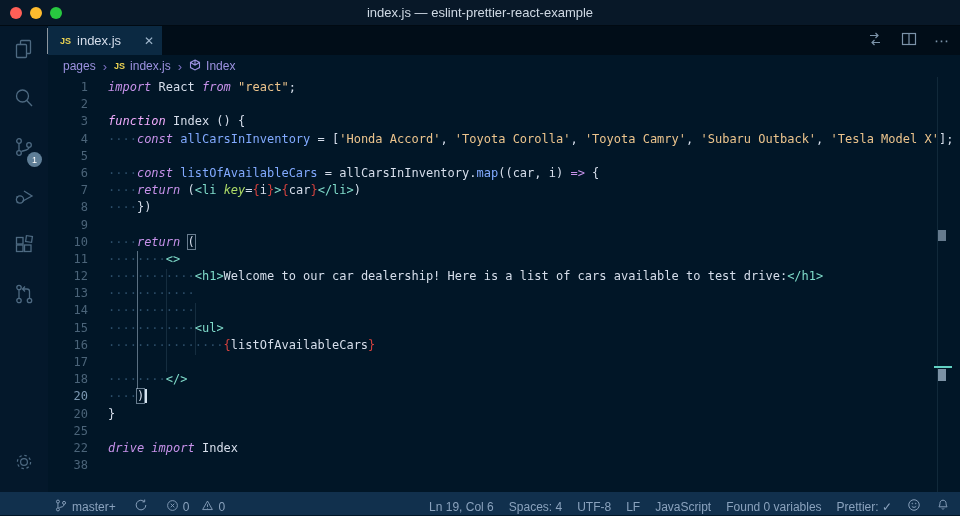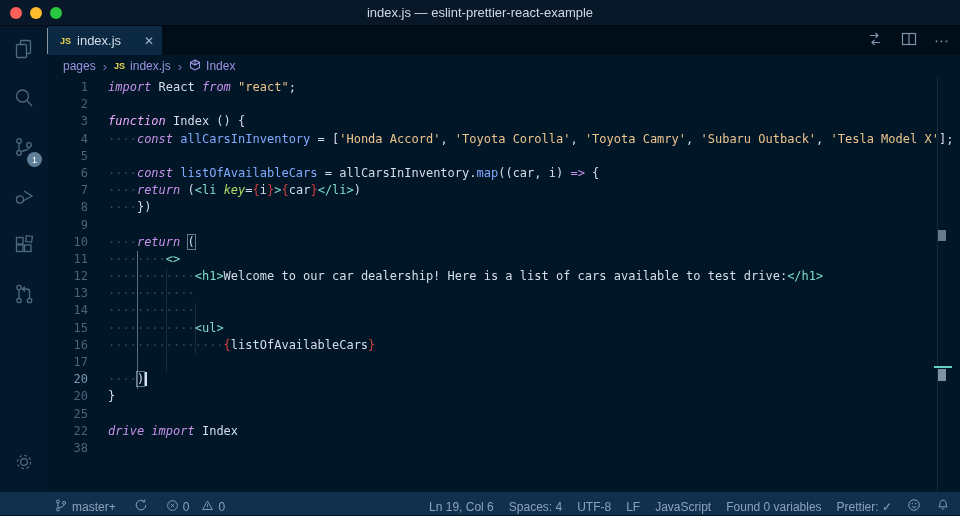--- a/index.html
+++ b/index.html
@@ -211,20 +211,21 @@
             <div class="line"><span class="num">8</span><span class="codetxt"><span class="tok" style="color: rgb(44, 77, 104);">····</span><span class="tok" style="color: rgb(214, 222, 235);">})</span></span></div>
             <div class="line"><span class="num">9</span><span class="codetxt"></span></div>
             <div class="line"><span class="num">10</span><span class="codetxt"><span class="tok" style="color: rgb(44, 77, 104);">····</span><span class="tok" style="color: rgb(199, 146, 234); font-style: italic;">return</span><span class="tok" style="color: rgb(214, 222, 235);"> </span><span class="tok bracket-box" style="color: rgb(214, 222, 235);">(</span></span></div>
             <div class="line"><span class="num">11</span><span class="codetxt"><span class="tok" style="color: rgb(44, 77, 104);">········</span><span class="tok" style="color: rgb(127, 219, 202);">&lt;&gt;</span></span></div>
             <div class="line"><span class="num">12</span><span class="codetxt"><span class="tok" style="color: rgb(44, 77, 104);">············</span><span class="tok" style="color: rgb(127, 219, 202);">&lt;h1&gt;</span><span class="tok" style="color: rgb(214, 222, 235);">Welcome to our car dealership! Here is a list of cars available to test drive:</span><span class="tok" style="color: rgb(127, 219, 202);">&lt;/h1&gt;</span></span></div>
             <div class="line"><span class="num">13</span><span class="codetxt"><span class="tok" style="color: rgb(44, 77, 104);">············</span></span></div>
             <div class="line"><span class="num">14</span><span class="codetxt"><span class="tok" style="color: rgb(44, 77, 104);">············</span></span></div>
             <div class="line"><span class="num">15</span><span class="codetxt"><span class="tok" style="color: rgb(44, 77, 104);">············</span><span class="tok" style="color: rgb(127, 219, 202);">&lt;ul&gt;</span></span></div>
             <div class="line"><span class="num">16</span><span class="codetxt"><span class="tok" style="color: rgb(44, 77, 104);">················</span><span class="tok" style="color: rgb(211, 66, 62);">{</span><span class="tok" style="color: rgb(214, 222, 235);">listOfAvailableCars</span><span class="tok" style="color: rgb(211, 66, 62);">}</span></span></div>
             <div class="line"><span class="num">17</span></div>
+            <div class="line"><span class="num">18</span><span class="codetxt"><span class="tok" style="color: rgb(44, 77, 104);">········</span><span class="tok" style="color: rgb(127, 219, 202);">&lt;/&gt;</span></span></div>
             <div class="line"><span class="num active">20</span><span class="codetxt"><span class="tok" style="color: rgb(44, 77, 104);">····</span><span class="tok bracket-box" style="color: rgb(214, 222, 235);">)</span><span class="tok cursor"></span></span></div>
             <div class="line"><span class="num">20</span><span class="codetxt"><span class="tok" style="color: rgb(214, 222, 235);">}</span></span></div>
             <div class="line"><span class="num">25</span><span class="codetxt"></span></div>
             <div class="line"><span class="num">22</span><span class="codetxt"><span class="tok" style="color: rgb(199, 146, 234); font-style: italic;">drive</span><span class="tok" style="color: rgb(214, 222, 235);"> </span><span class="tok" style="color: rgb(199, 146, 234); font-style: italic;">import</span><span class="tok" style="color: rgb(214, 222, 235);"> Index</span></span></div>
             <div class="line"><span class="num">38</span><span class="codetxt"></span></div>
           </div>
 
         <div class="guide" style="left:89px; top:174px; height:138px;"></div>
         <div class="guide faint" style="left:118px; top:192px; height:103px;"></div>
         <div class="guide faint" style="left:147px; top:226px; height:52px;"></div>

